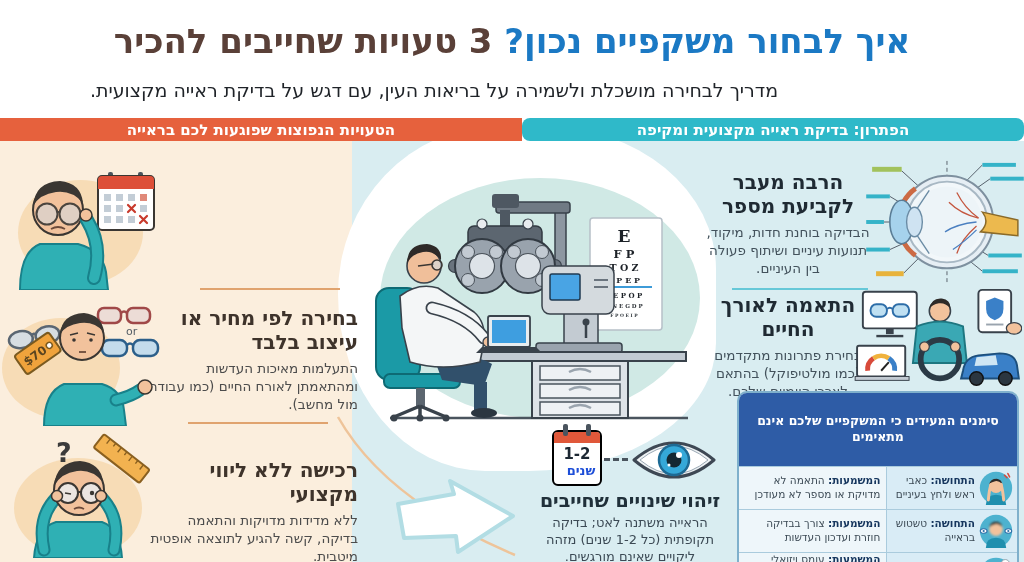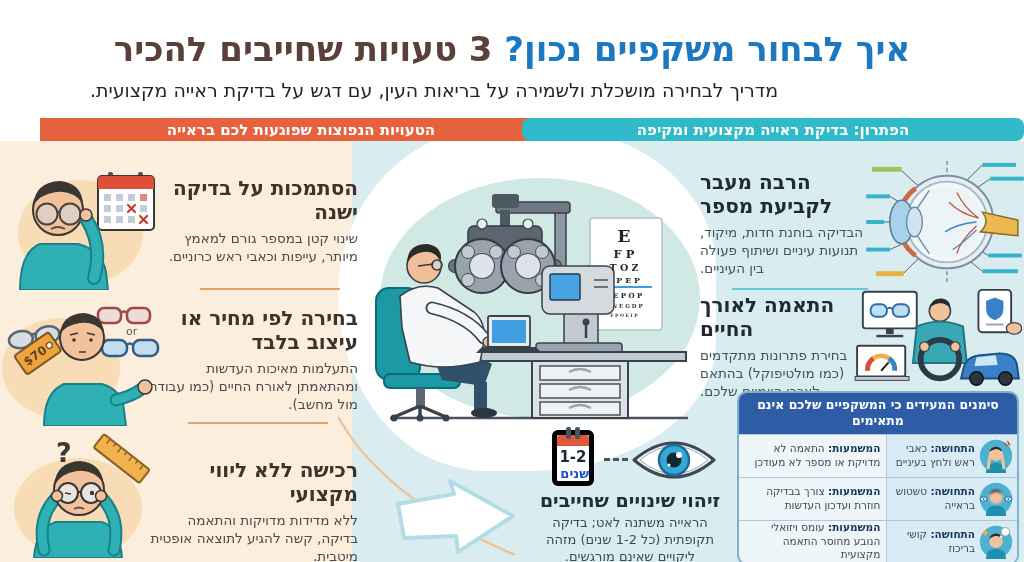--- a/index.html
+++ b/index.html
@@ -1,28 +1,28 @@
 <!DOCTYPE html>
 <html lang="he"><head>
 <meta charset="utf-8">
 <style>
   html,body{margin:0;padding:0;}
   body{font-family:"DejaVu Sans","Liberation Sans",sans-serif;background:#e9e9e9;}
   .canvas{position:relative;width:1024px;height:562px;background:#ffffff;overflow:hidden;margin:0 auto;}
   .abs{position:absolute;}
 
   
-  .hdr-title{top:30px;left:0;width:1024px;text-align:center;font-size:34px;font-weight:bold;line-height:1.15;direction:rtl;}
+  .hdr-title{top:22px;left:0;width:1024px;text-align:center;font-size:34px;font-weight:bold;line-height:1.15;direction:rtl;}
   .hdr-title .blue{color:#1b79c4;}
   .hdr-title .brown{color:#5a4038;}
   .hdr-sub{top:79px;left:0;width:868px;text-align:center;font-size:19px;color:#1f2328;direction:rtl;}
 
   
   .bar{top:118px;height:23px;display:flex;align-items:center;justify-content:center;color:#fff;font-weight:bold;font-size:15px;direction:rtl;}
-  .bar-mistakes{left:0;width:522px;background:#e6613d;margin-left:40px;}
+  .bar-mistakes{left:0;width:522px;background:#e6613d;}
   .bar-solution{left:522px;width:502px;background:#2fb9c9;border-radius:8px;}
 
   
   .panel-cream{left:0;top:141px;width:352px;height:421px;background:#fbeedd;}
   .panel-blue{left:352px;top:141px;width:672px;height:421px;background:#d9edf1;}
   .white-blob{left:338px;top:126px;width:378px;height:345px;background:#ffffff;border-radius:48% 52% 56% 44% / 55% 47% 42% 58%;}
   .blob{background:#f7dcb6;border-radius:50%;}
   .blob1{left:18px;top:180px;width:125px;height:105px;}
   .blob2{left:2px;top:318px;width:118px;height:100px;}
   .blob3{left:14px;top:458px;width:128px;height:100px;}
@@ -30,41 +30,41 @@
   
   .m-card{left:146px;width:212px;text-align:right;direction:rtl;}
   .m-title{font-size:20px;font-weight:bold;color:#3e332b;line-height:1.2;margin-bottom:6px;}
   .m-body{font-size:13.5px;color:#4c4c4c;line-height:1.32;}
   .mc1{top:176px;} .mc2{top:306px;} .mc3{top:458px;}
   .divider-orange{height:2px;background:#e0a36e;}
   .do1{left:200px;top:288px;width:140px;}
   .do2{left:188px;top:422px;width:140px;}
 
   
-  .s-card{left:700px;width:176px;text-align:left;direction:rtl;}
+  .s-card{left:700px;width:176px;text-align:center;direction:rtl;}
   .s-title{font-size:20px;font-weight:bold;color:#1f2a33;line-height:1.2;margin-bottom:6px;}
   .s-body{font-size:13.5px;color:#43525c;line-height:1.32;}
   .sc1{top:170px;} .sc2{top:293px;}
   .divider-teal{left:732px;top:288px;width:136px;height:2px;background:#66c8d8;}
 
   
   .p-block{left:528px;top:489px;width:204px;text-align:center;direction:rtl;}
   .p-title{font-size:19px;font-weight:bold;color:#20303a;margin-bottom:4px;}
   .p-body{font-size:13px;color:#3c4a55;line-height:1.3;}
-  .cal{left:552px;top:430px;width:42px;height:56px;background:#fff;border:5px solid #000000;border-radius:6px;box-sizing:border-box;}
+  .cal{left:552px;top:430px;width:50px;height:56px;background:#fff;border:2px solid #000000;border-radius:6px;box-sizing:border-box;}
   .cal-top{height:11px;background:#e0583a;border-radius:3px 3px 0 0;}
   .pin{position:absolute;top:-8px;width:5px;height:12px;background:#4a545e;border-radius:2px;}
   .pin-l{left:9px;} .pin-r{right:9px;}
   .cal-num{font-weight:bold;font-size:15px;color:#1d2833;text-align:center;line-height:1.15;margin-top:3px;direction:ltr;}
   .cal-yr{font-weight:bold;font-size:13px;color:#1d4ed8;text-align:center;direction:rtl;padding-left:8px;}
   .dash{left:604px;top:458px;width:24px;border-top:3px dashed #4a545e;}
 
   
   .signs{left:737px;top:391px;width:282px;direction:rtl;border:2px solid #7fb0cc;border-radius:10px;overflow:hidden;background:#eef6fa;box-sizing:border-box;}
-  .signs-head{background:#2e5ca6;color:#fff;font-weight:bold;font-size:12.5px;text-align:center;padding:4px 8px;line-height:1.3;}
+  .signs-head{background:#2e5ca6;color:#fff;font-weight:bold;font-size:12.5px;text-align:center;padding:20px 8px;line-height:1.3;}
   .srow{display:flex;border-top:1px solid #aacbdd;height:42px;}
   .sfeel{width:47%;display:flex;align-items:center;gap:4px;padding:10px 4px;background:#d9ecf6;border-left:1px solid #aacbdd;box-sizing:border-box;}
   .savatar{width:34px;height:34px;flex:0 0 34px;}
   .sfeeltext{font-size:10.5px;color:#3c4a55;line-height:1.3;text-align:right;}
   .smean{width:53%;font-size:10.5px;color:#3c4a55;padding:17px 6px;display:flex;align-items:center;text-align:right;line-height:1.3;box-sizing:border-box;}
   .signs b{color:#16365e;}
 
   svg text{font-family:"DejaVu Sans","Liberation Sans",sans-serif;}
   svg text.serif{font-family:"DejaVu Serif","Liberation Serif",serif;}
 </style>
@@ -85,24 +85,20 @@
 
   <div class="abs hdr-title">
     <span class="blue">איך לבחור משקפיים נכון?</span>
     <span class="brown">3 טעויות שחייבים להכיר</span>
   </div>
   <div class="abs hdr-sub">מדריך לבחירה מושכלת ולשמירה על בריאות העין, עם דגש על בדיקת ראייה מקצועית.</div>
 
   <div class="abs bar bar-mistakes">הטעויות הנפוצות שפוגעות לכם בראייה</div>
   <div class="abs bar bar-solution">הפתרון: בדיקת ראייה מקצועית ומקיפה</div>
 
-  <div class="abs m-card mc1">
-    <div class="m-title">הסתמכות על בדיקה ישנה</div>
-    <div class="m-body">שינוי קטן במספר גורם למאמץ מיותר, עייפות וכאבי ראש כרוניים.</div>
-  </div>
   <div class="abs divider-orange do1"></div>
 
   <div class="abs m-card mc2">
     <div class="m-title">בחירה לפי מחיר או עיצוב בלבד</div>
     <div class="m-body">התעלמות מאיכות העדשות ומהתאמתן לאורח החיים (כמו עבודה מול מחשב).</div>
   </div>
   <div class="abs divider-orange do2"></div>
 
   <div class="abs m-card mc3">
     <div class="m-title">רכישה ללא ליווי מקצועי</div>

